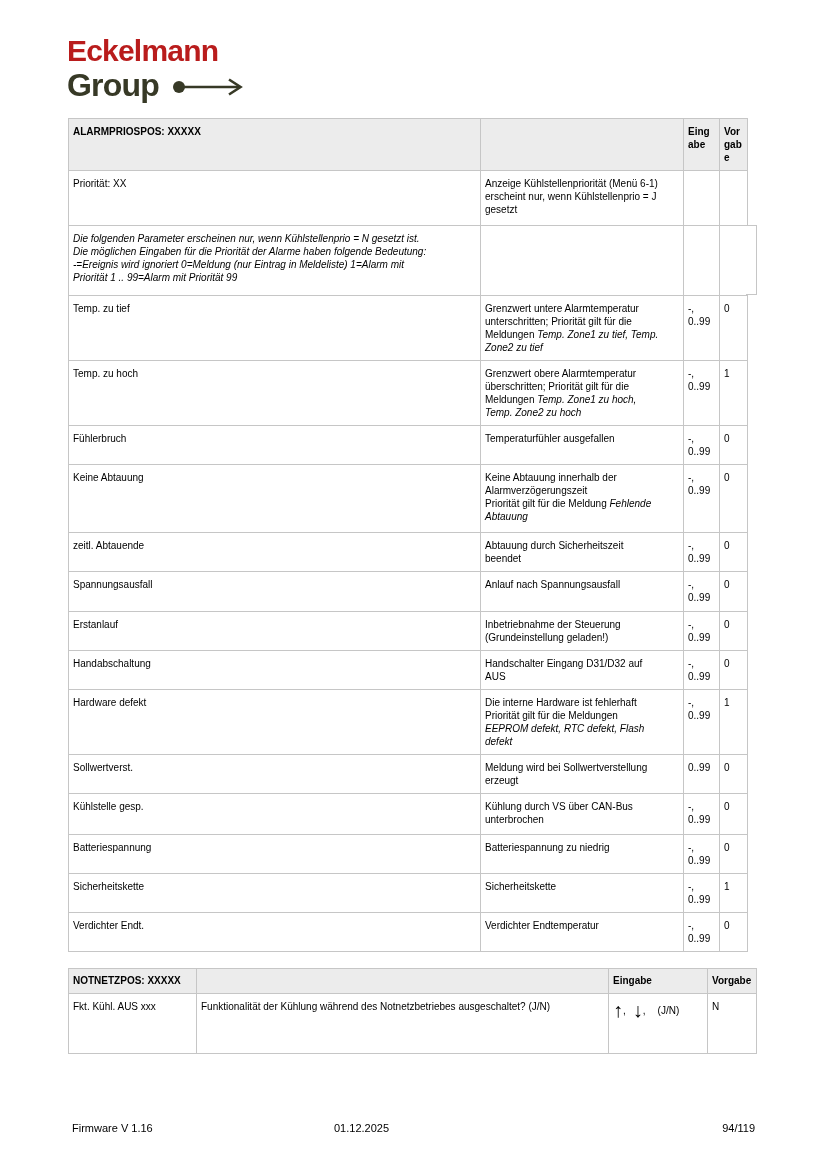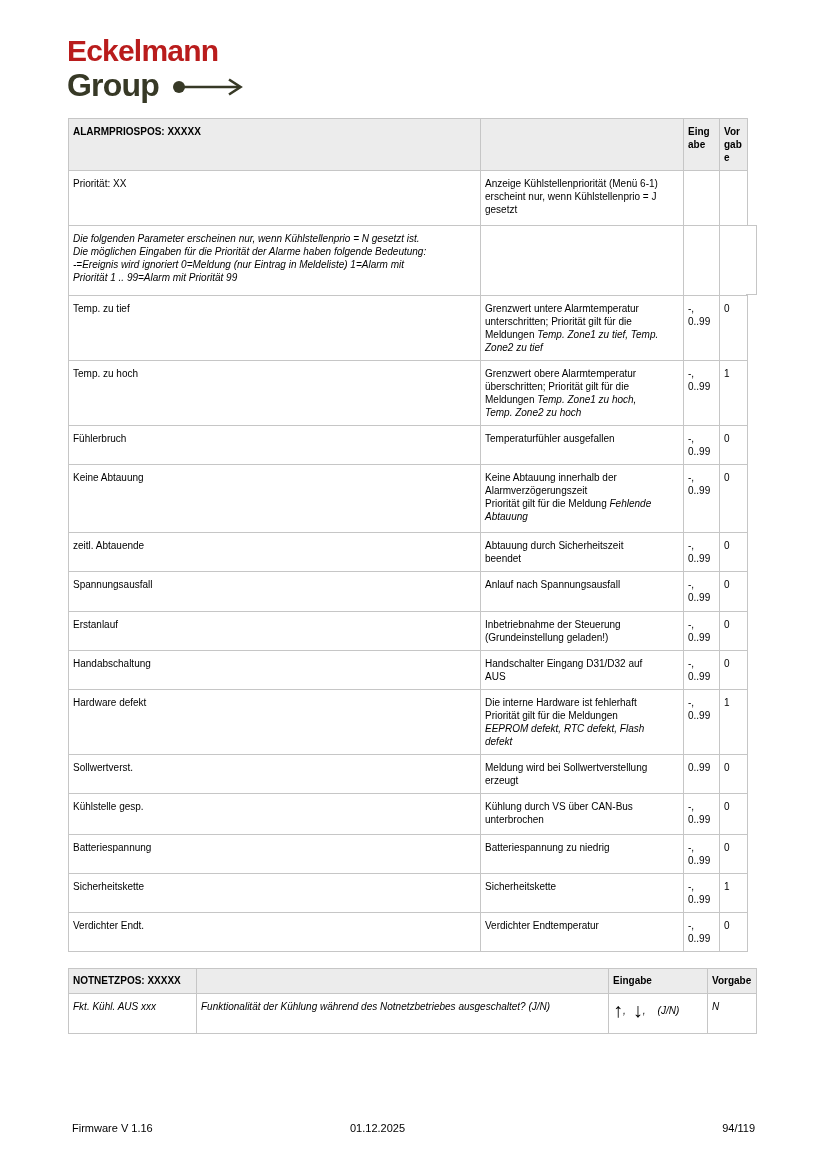--- a/index.html
+++ b/index.html
@@ -74,31 +74,31 @@
     background: #fff;
   }
 
   
   .menu-bullet { position: absolute; left: 88px; top: 991px; font-size: 16px; line-height: 14px; text-decoration: underline; }
   .bullet::before { content: "•"; font-size: 11px; }
   .menu-bullet .label { margin-left: 9px; }
 
   
   .t2 thead th { height: 24px; padding-top: 5px; }
-  .t2 tbody td { height: 40px; font-style: italic; }
+  .t2 tbody td { height: 60px; }
   .eingabe-arrow-cell { white-space: normal; padding-top: 9px; }
   .arrow-glyph { font-size: 20px; line-height: 20px; vertical-align: -3px; }
   .arrow-glyph.down { margin-left: 7px; }
   .arrow-sep { font-size: 10px; }
   .jn-label { font-size: 10px; margin-left: 12px; }
 
   
   .footer { position: absolute; top: 1122px; left: 0; width: 827px; height: 16px; font-size: 11px; }
   .f-left { position: absolute; left: 72px; }
-  .f-center { position: absolute; left: 16px; width: 723px; text-align: center; }
+  .f-center { position: absolute; left: 0; width: 723px; text-align: center; }
   .f-right { position: absolute; right: 72px; }
 </style>
 </head>
 <body>
 
 <div class="page">
 
   <div class="logo">
     <div class="logo-brand" style="color: #b91c1c;">Eckelmann</div>
     <div class="logo-subrow">

